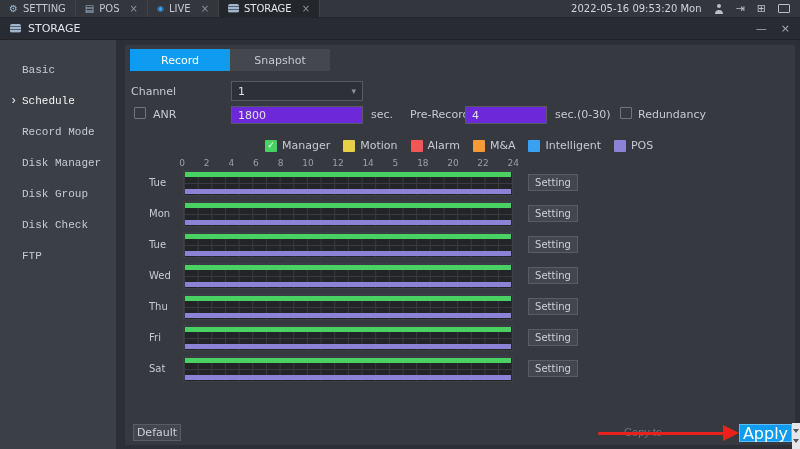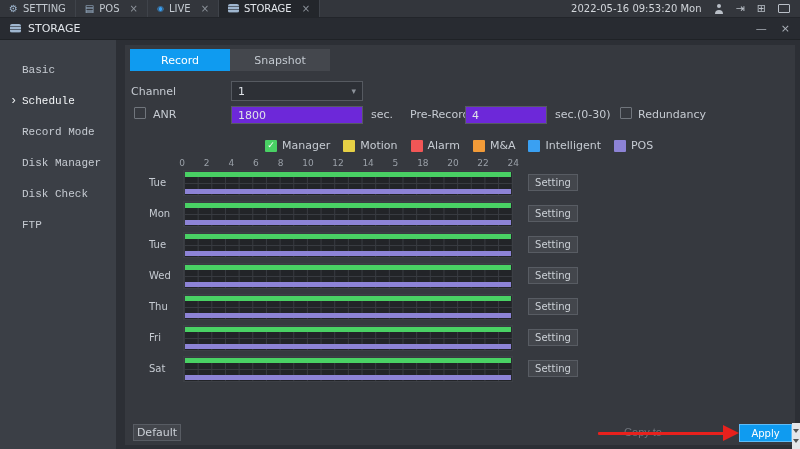--- a/index.html
+++ b/index.html
@@ -75,21 +75,21 @@
     background-image: linear-gradient(to right, #383b41 1px, transparent 1px), linear-gradient(to bottom, #383b41 1px, transparent 1px);
     background-size: calc(100%/24) 50%; cursor: pointer; }
   .bar { position: absolute; left: 1px; right: 1px; height: 5px; }
   .bar.g { top: 1px; }
   .bar.p { bottom: 1px; }
 
   .btn { background: #43464c; border: 1px solid #585c63; color: #ccd1d7; font-size: 10px; display: flex; align-items: center; justify-content: center; cursor: pointer; }
   .setting-btn { margin-left: 15px; width: 50px; height: 17px; }
   .default-btn { position: absolute; left: 8px; bottom: 4px; width: 48px; height: 17px; font-size: 11px; }
   .copy-btn { position: absolute; right: 133px; bottom: 7px; font-size: 11px; color: #6f747b; background: none; border: none; cursor: pointer; }
-  .apply-btn { position: absolute; right: 3px; bottom: 3px; width: 53px; height: 18px; background: #0f9bf0; border: 1px solid #5fbcf7; color: #fff; font-size: 10px; display: flex; align-items: center; justify-content: center; cursor: pointer; }
+  .apply-btn { position: absolute; right: 3px; bottom: 3px; width: 53px; height: 18px; background: #0f9bf0; border: 1px solid #5fbcf7; color: #fff; font-size: 16px; display: flex; align-items: center; justify-content: center; cursor: pointer; }
 
   .arrow-line { position: absolute; bottom: 10px; left: 473px; width: 126px; height: 3px; background: #e8211d; border-radius: 1px; }
   .arrow-head { position: absolute; bottom: 4px; left: 598px; width: 0; height: 0; border-left: 16px solid #e8211d; border-top: 8px solid transparent; border-bottom: 8px solid transparent; }
 
   .scroll-corner { position: absolute; right: 0; bottom: 0; width: 8px; height: 26px; background: #e4e6e9; display: flex; flex-direction: column; align-items: center; justify-content: space-evenly; cursor: pointer; }
   .tri-down { width: 0; height: 0; border-top: 4px solid #555; border-left: 3px solid transparent; border-right: 3px solid transparent; }
 </style>
 </head>
 <body>
 
@@ -141,20 +141,23 @@
         </div>
       <div class="side-item active">
         <span class="chev">›</span>
         <span>Schedule</span>
       </div>
       <div class="side-item">
           <span>Record Mode</span>
         </div>
       <div class="side-item">
           <span>Disk Manager</span>
+        </div>
+      <div class="side-item">
+          <span>Disk Group</span>
         </div>
       <div class="side-item">
           <span>Disk Check</span>
         </div>
       <div class="side-item">
           <span>FTP</span>
         </div>
     </div>
 
     <div class="main">

